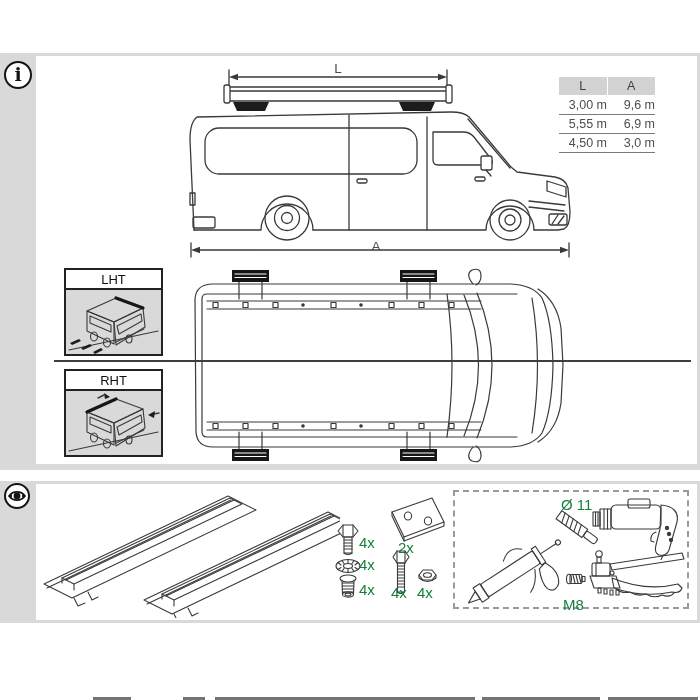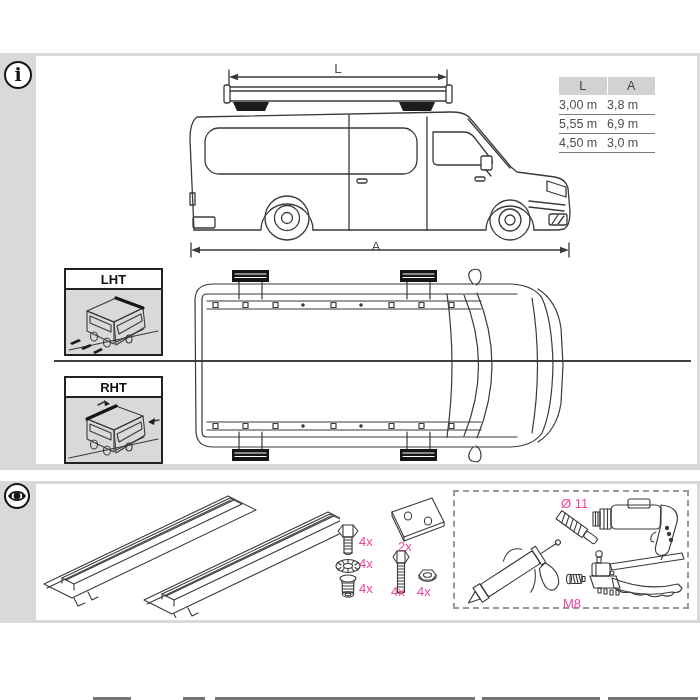--- a/index.html
+++ b/index.html
@@ -12,35 +12,35 @@
   .content{position:absolute;left:36px;top:3px;right:3px;background:#fff}
   .content-top{height:408px}
   .content-bottom{height:136px}
   .icon-circle{position:absolute;left:4px;width:28px;height:28px;border-radius:50%;
        background:#fff;border:2px solid #151515;box-sizing:border-box;
        display:flex;align-items:center;justify-content:center}
   .info-glyph{font-family:"DejaVu Serif",serif;font-weight:bold;font-size:19px;
        line-height:1;color:#151515;margin-top:-2px}
   .abs{position:absolute}
   .dimlabel{position:absolute;font-size:13.5px;color:#4a4a4a;width:24px;text-align:center}
-  .qty{position:absolute;font-size:13px;color:#ec4899;white-space:nowrap}
+  .qty{position:absolute;font-size:15px;color:#15803d;white-space:nowrap}
   .divider{position:absolute;left:18px;top:304px;width:637px;height:2px;background:#3f3f3f}
   
   .dim-table{position:absolute;left:523px;top:21px;width:96px;font-size:12.5px}
   .dt-head{display:flex;height:18px;margin-bottom:1px}
   .dt-head span{flex:1;background:#d2d2d2;display:flex;align-items:center;
        justify-content:center;color:#3f3f3f}
   .dt-head span:first-child{margin-right:1px}
   .dt-row{display:flex;height:18px;border-bottom:1px solid #7a7a7a;align-items:center}
-  .dt-row span{flex:1;text-align:left;color:#4f4f4f}
+  .dt-row span{flex:1;text-align:right;color:#4f4f4f}
   
   .traffic-box{position:absolute;left:28px;width:99px;height:88px;border:2px solid #222;
        background:#d9d9d9;box-sizing:border-box}
   .traffic-head{height:18px;background:#fff;border-bottom:2px solid #222;display:flex;
-       align-items:center;justify-content:center;font-weight:bold;font-size:13px;color:#111}
+       align-items:center;justify-content:center;font-weight:normal;font-size:13px;color:#111}
   .traffic-body{position:relative;height:64px}
   .tools-box{position:absolute;left:417px;top:6px;width:236px;height:119px;
        border:2px dashed #9a9a9a;box-sizing:border-box}
   svg{display:block}
   .lineart{stroke:#3a3a3a;fill:none;stroke-linejoin:round;stroke-linecap:round}
   .bottom-mark{position:absolute;top:697px;height:3px;background:#5c5c5c;opacity:.85}
 </style>
 </head>
 <body>
 
@@ -109,21 +109,21 @@
     <span class="dimlabel" style="left:290px;top:5px">L</span>
     <span class="dimlabel" style="left:328px;top:183px">A</span>
 
     <div class="dim-table">
       <div class="dt-head">
         <span>L</span>
         <span>A</span>
       </div>
       <div class="dt-row">
         <span>3,00 m</span>
-        <span>3,8 m</span>
+        <span>9,6 m</span>
       </div>
       <div class="dt-row">
         <span>5,55 m</span>
         <span>6,9 m</span>
       </div>
       <div class="dt-row">
         <span>4,50 m</span>
         <span>3,0 m</span>
       </div>
     </div>
@@ -147,21 +147,21 @@
             <ellipse cx="41" cy="52.5" rx="3.5" ry="4.5"></ellipse>
             <ellipse cx="63" cy="49" rx="3" ry="4"></ellipse>
             <line x1="50" y1="8" x2="77" y2="18" stroke-width="3.2" stroke="#161616"></line>
           </g>
         </svg>
       </div>
     </div>
 
     <div class="divider"></div>
 
-    <div class="traffic-box" style="top:320px">
+    <div class="traffic-box" style="top:313px">
       <div class="traffic-head">RHT</div>
       <div class="traffic-body">
         <svg width="95" height="64" viewBox="0 0 95 64">
           <g class="lineart" stroke-width="1.1" fill="#fff">
             <line x1="3" y1="60" x2="92" y2="41"></line>
             <path d="M21,21 L50,8 L77,18 L48,32 Z"></path>
             <path d="M21,21 L21,41 L48,54 L48,32 Z"></path>
             <polygon points="24,26 45,35 45,42 24,33"></polygon>
             <path d="M48,32 L77,18 L79,37 L50,55 Z"></path>
             <polygon points="51,36 75,24 76,31 53,44"></polygon>

